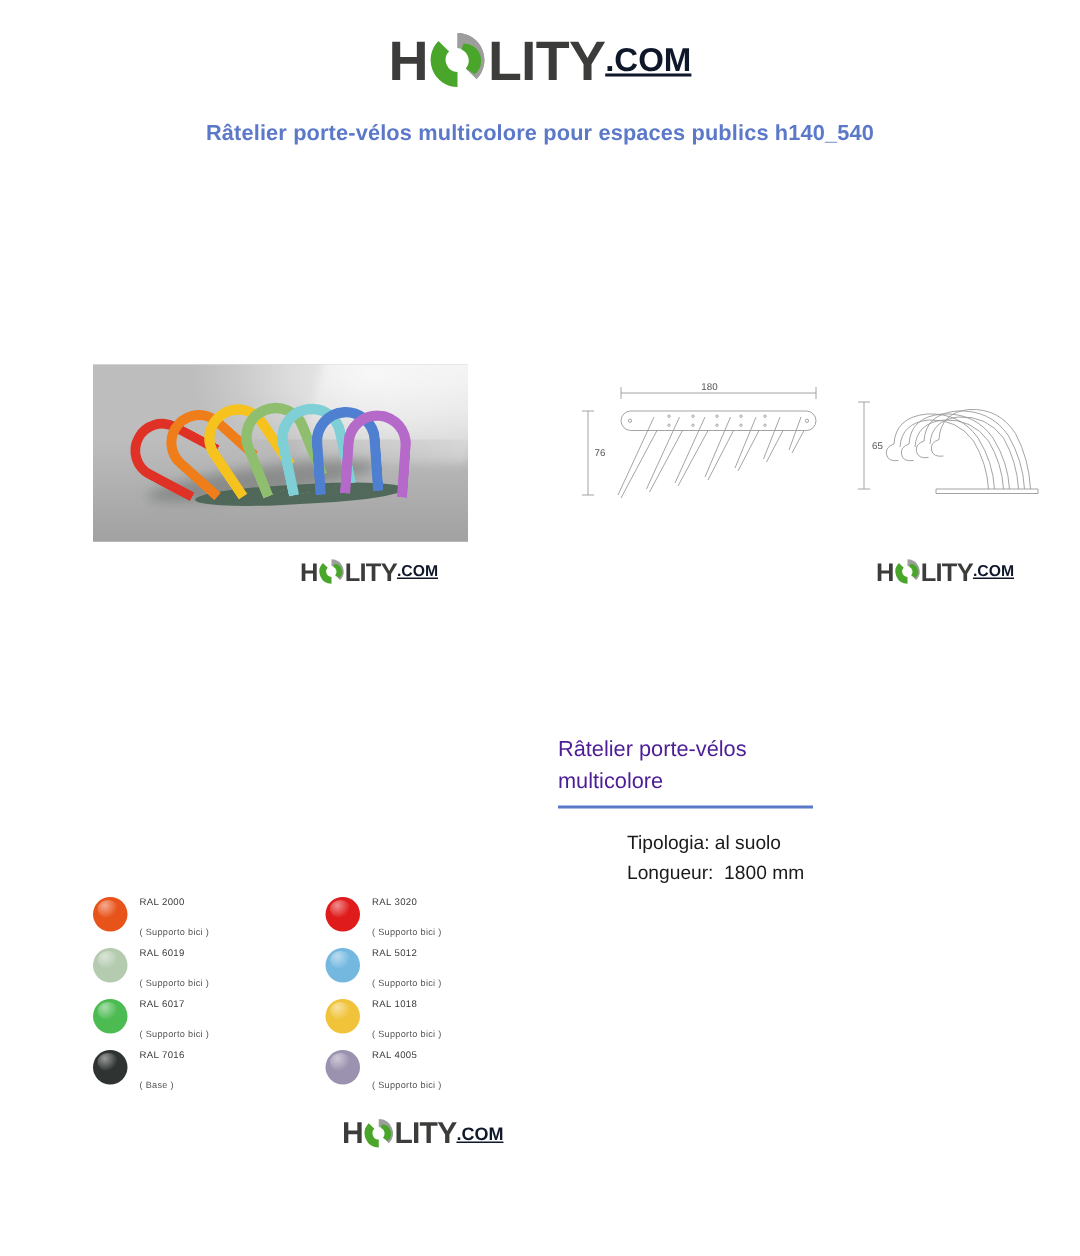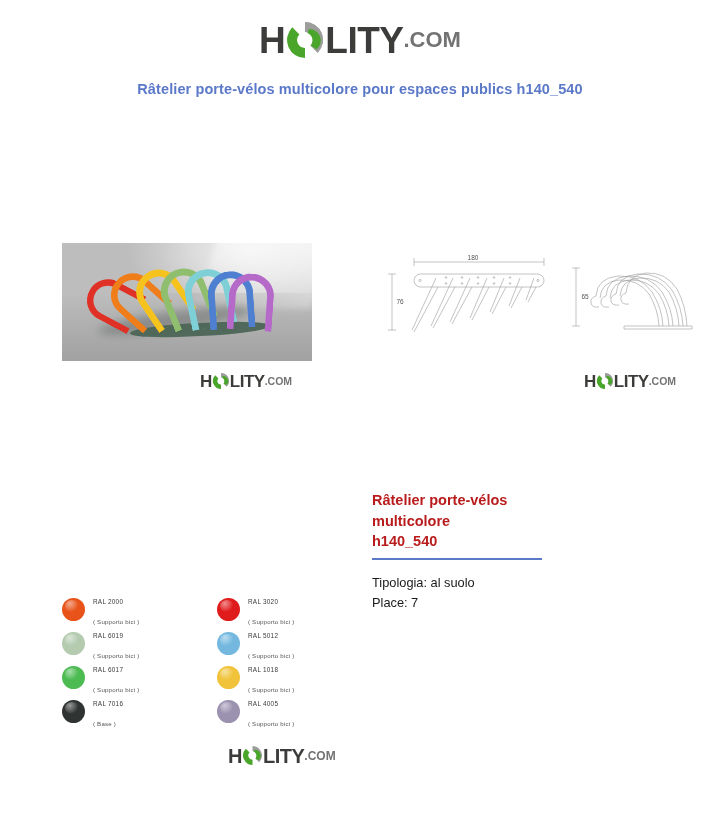--- a/index.html
+++ b/index.html
@@ -23,22 +23,23 @@
     line-height: 1;
     white-space: nowrap;
     user-select: none;
   }
   .logo .lt {
     font-weight: bold;
     color: #3c3c3b;
     letter-spacing: -0.5px;
   }
   .logo .dot-com {
-    color: #737373;
+    color: #0f172a;
     font-weight: bold;
+    text-decoration: underline;
   }
   .logo .mark {
     display: inline-block;
     position: relative;
   }
   .logo svg { display: block; }
 
   
   #header-logo {
     position: absolute;
@@ -162,35 +163,36 @@
 
   
   #info-panel {
     position: absolute;
     left: 372px;
     top: 490px;
     width: 300px;
   }
   #info-title {
     font-size: 14.5px;
-    font-weight: bold;
-    color: #b91c1c;
+    font-weight: normal;
+    color: #4c1d95;
     line-height: 1.42;
     padding-bottom: 6px;
     border-bottom: 2px solid #5b79c8;
     width: 170px;
   }
   #info-specs {
     margin-top: 13px;
   }
   .spec-row {
     font-size: 12.8px;
     color: #1a1a1a;
     line-height: 1.58;
     white-space: pre;
+    margin-left: 46px;
   }
 
   
   #swatches {
     position: absolute;
     left: 62px;
     top: 592px;
     width: 300px;
     display: grid;
     grid-template-columns: 155px 155px;
@@ -367,25 +369,24 @@
       <path d="M24 9 A11.5 11.5 0 0 1 31.5 29.5 L25.6 25.6 A8 8 0 0 0 22.5 13 Z" fill="#4aa62b"></path>
     </svg>
   </span>
   <span class="lt">LITY</span>
   <span class="dot-com">.COM</span>
 </div>
 
 <div id="info-panel">
   <div id="info-title">
     <div>Râtelier porte-vélos multicolore</div>
-    <div>h140_540</div>
   </div>
   <div id="info-specs">
     <div class="spec-row">Tipologia: al suolo</div>
-    <div class="spec-row">Place: 7</div>
+    <div class="spec-row">Longueur:  1800 mm</div>
   </div>
 </div>
 
 <div id="swatches">
   <div class="swatch-item">
     <span class="swatch-dot" style="background:#e8531a"></span>
     <span class="swatch-text">
       <span class="swatch-code">RAL 2000</span><br>
       <span class="swatch-note">( Supporto bici )</span>
     </span>

